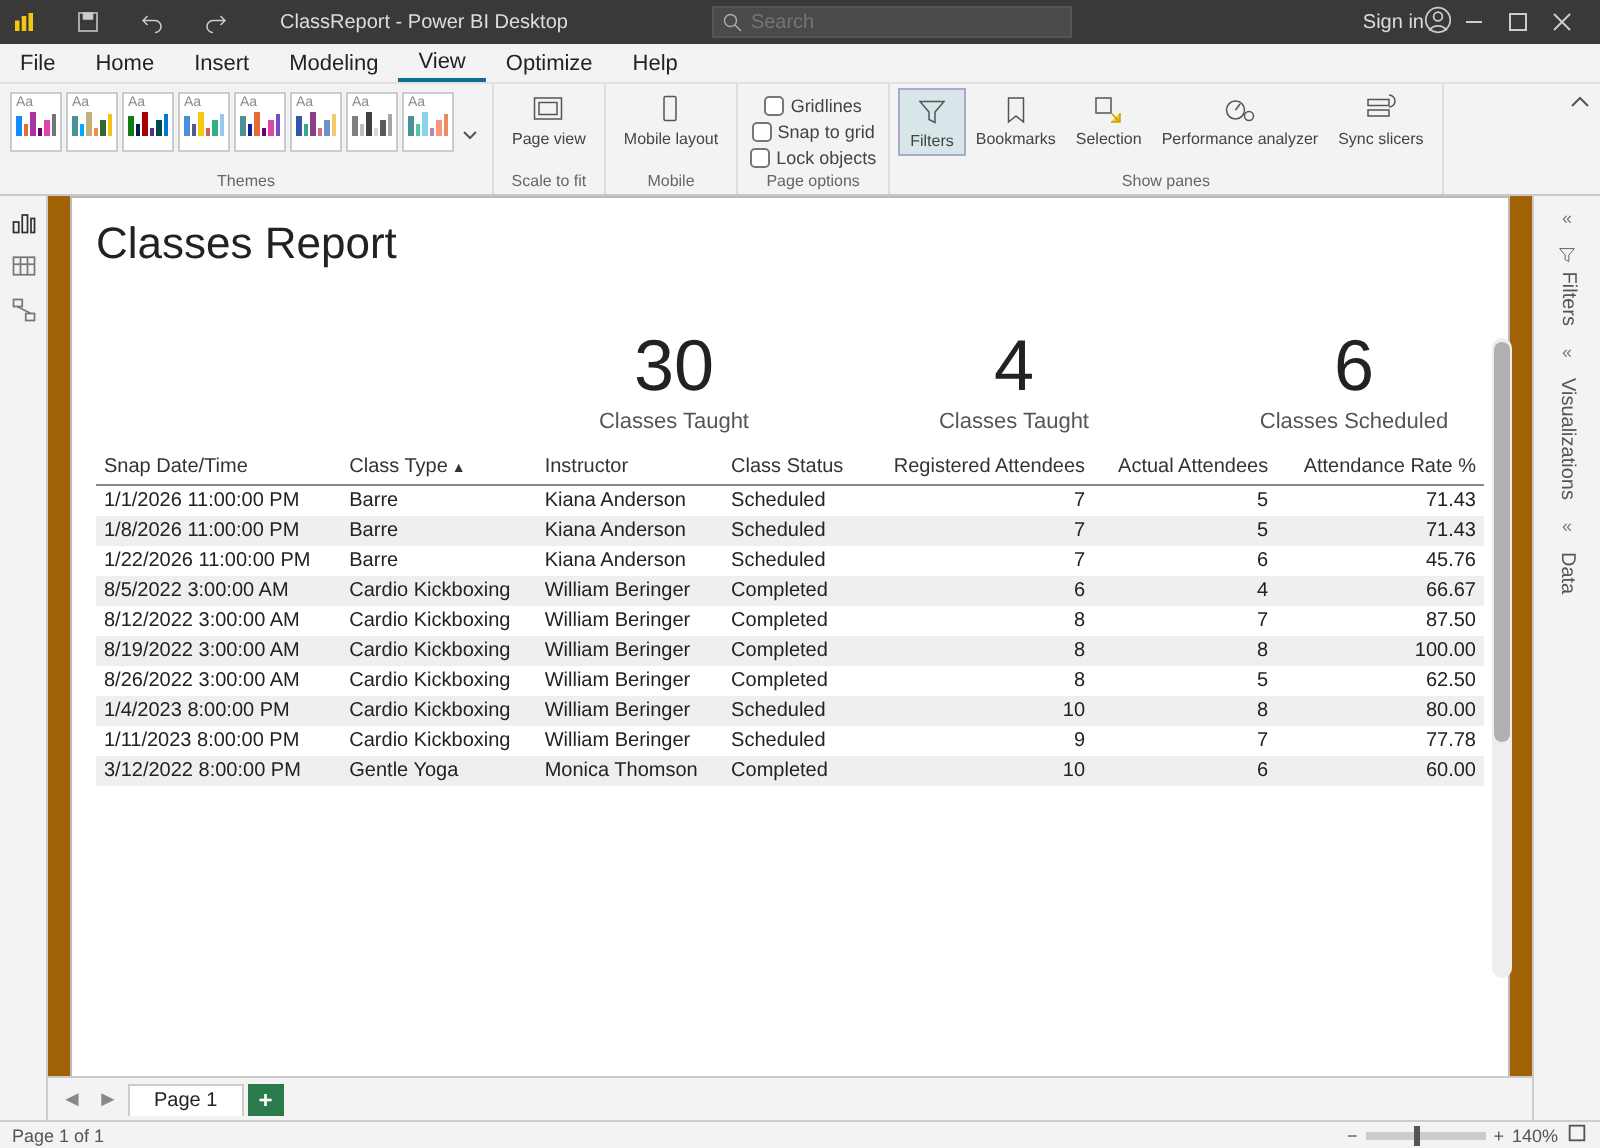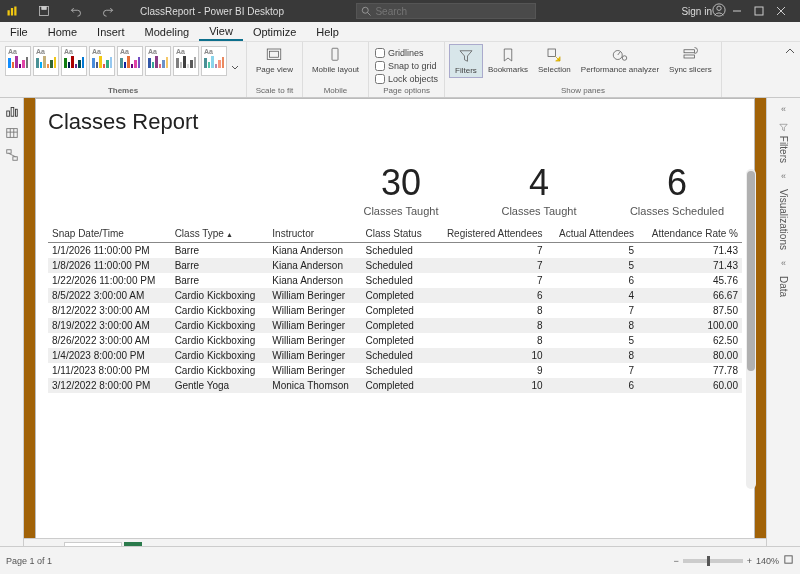--- a/index.html
+++ b/index.html
@@ -43,39 +43,39 @@
   .canvas-area { flex:1; position: relative; background: #a16207; padding: 0 6px 0 6px; overflow: hidden;}
   .canvas { background: #fff; border: 1px solid #bbb; margin: 0 auto; margin-top: 0px; height: 450px; width: 100%; max-width: 720px; padding: 10px 12px; position: relative; }
   .scroll-outer { position:absolute; right: -2px; top: 70px; width: 10px; height: 320px; background:#eee; border-radius: 5px;}
   .scroll-thumb { width:8px; margin-left:1px; height: 200px; background:#b0b0b0; border-radius:4px; margin-top:2px;}
   .right-rail { width: 34px; background: #f3f3f3; border-left: 1px solid #ccc; display:flex; flex-direction:column; align-items:center; padding-top:6px; gap:4px; }
   .right-rail .rtab { writing-mode: vertical-rl; font-size: 10px; color:#555; padding: 4px 2px; }
   .right-rail .chev { font-size:9px; color:#777; }
   
   
   .report-title { font-size: 22px; font-weight: 400; color: #222; margin-bottom: 10px; }
-  .cards-row { display: flex; justify-content: flex-end; gap: 28px; padding-right: 10px; margin-top: 30px; margin-bottom: 8px;}
+  .cards-row { display: flex; justify-content: flex-end; gap: 60px; padding-right: 10px; margin-top: 30px; margin-bottom: 8px;}
   .card { text-align: center; width: 110px; }
   .card .big { font-size: 36px; font-weight: 400; color: #222; line-height: 1; }
   .card .lbl { font-size: 11px; color: #555; margin-top: 4px; }
   
   .rtable { width: 100%; border-collapse: collapse; font-size: 10px; }
   .rtable th { text-align: left; font-weight: 400; color: #333; border-bottom: 1px solid #888; padding: 3px 4px; white-space: nowrap; }
   .rtable th.num, .rtable td.num { text-align: right; }
   .rtable td { padding: 2px 4px; white-space: nowrap; color: #222; }
   .rtable tr:nth-child(even) td { background: #efefef; }
   .sort-ico { font-size:7px; }
   
   
   .page-tabs { position:absolute; bottom: 0; left: 0; right: 0; height: 22px; background:#f3f3f3; border-top:1px solid #ccc; display:flex; align-items:center; padding-left: 4px; gap:2px;}
   .page-tab { background:#fff; border:1px solid #ccc; border-bottom:none; padding: 2px 12px; font-size:10px;}
   .page-add { width: 18px; height:16px; background:#2a7a4b; color:#fff; display:flex; align-items:center; justify-content:center; font-size:12px; font-weight:bold;}
   .page-nav { width:16px; text-align:center; color:#888; }
   
-  .status-bar { position:absolute; bottom:0; left:0; right:0; height:28px; background:#f3f3f3; border-top:1px solid #ccc; font-size:9px; color:#555; display:flex; align-items:center; padding: 0 6px;}
+  .status-bar { position:absolute; bottom:0; left:0; right:0; height:14px; background:#f3f3f3; border-top:1px solid #ccc; font-size:9px; color:#555; display:flex; align-items:center; padding: 0 6px;}
   .status-bar .sp { margin-left:auto; display:flex; align-items:center; gap:4px;}
   .zoom-track { width: 60px; height:4px; background:#ccc; position:relative; }
   .zoom-thumb { position:absolute; left: 24px; top:-3px; width:3px; height:10px; background:#555; }
 </style>
 </head>
 <body>
 
 <div class="titlebar">
   <div class="tb-left">
     <span class="tb-icon">
@@ -144,21 +144,21 @@
     <div class="menu-item">File</div>
     <div class="menu-item">Home</div>
     <div class="menu-item">Insert</div>
     <div class="menu-item">Modeling</div>
     <div class="menu-item active">View</div>
     <div class="menu-item">Optimize</div>
     <div class="menu-item">Help</div>
   </div>
 
 <div class="ribbon">
-  <div class="ribbon-group" style="flex-direction:column;font-weight:bold;">
+  <div class="ribbon-group" style="flex-direction:column;">
     <div class="themes-row" id="themes-row">
         <div class="theme-swatch">
           <div class="aa">Aa</div>
           <div class="bars">
             <span style="background: rgb(17, 141, 255); height: 10px;"></span>
             <span style="background: rgb(230, 108, 55); height: 6px;"></span>
             <span style="background: rgb(169, 51, 162); height: 12px;"></span>
             <span style="background: rgb(107, 0, 123); height: 4px;"></span>
             <span style="background: rgb(224, 68, 167); height: 8px;"></span>
             <span style="background: rgb(116, 116, 116); height: 11px;"></span>
@@ -262,21 +262,21 @@
   <div class="ribbon-group">
     <div class="rbtn">
       <svg viewBox="0 0 24 24" stroke="#555" fill="none">
           <rect x="8" y="3" width="8" height="16" rx="1"></rect>
           <line x1="12" y1="17" x2="12" y2="17"></line>
         </svg>
       <span>Mobile layout</span>
     </div>
     <div class="ribbon-group-label">Mobile</div>
   </div>
-  <div class="ribbon-group" style="align-items:flex-start; padding-top:4px;">
+  <div class="ribbon-group" style="align-items:center; padding-top:4px;">
     <label class="checkline">
         <input type="checkbox" style="">
         <span>Gridlines</span>
       </label>
     <label class="checkline">
         <input type="checkbox" style="">
         <span>Snap to grid</span>
       </label>
     <label class="checkline">
         <input type="checkbox" style="">

